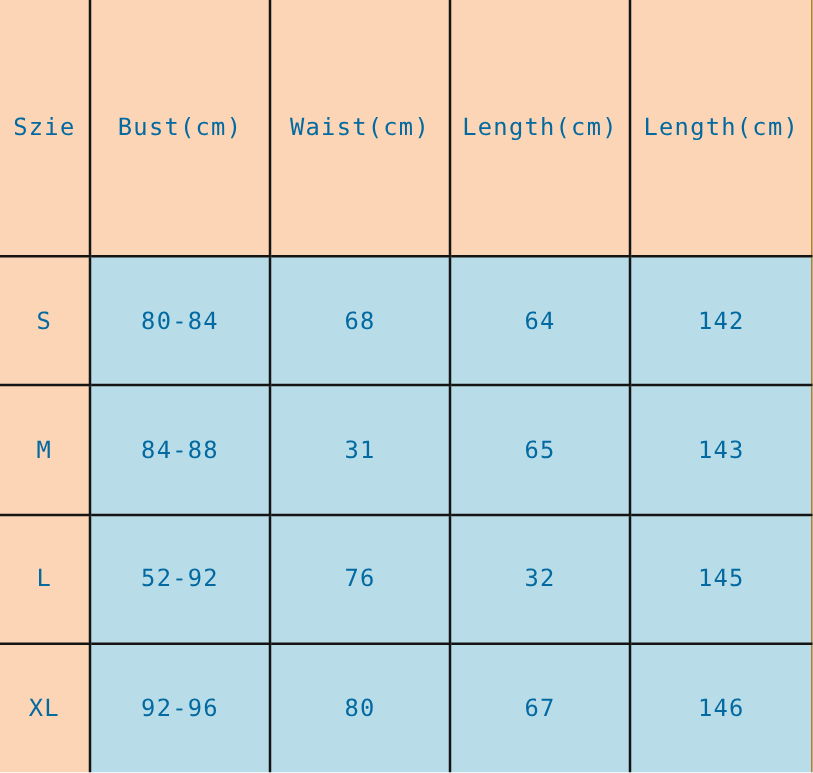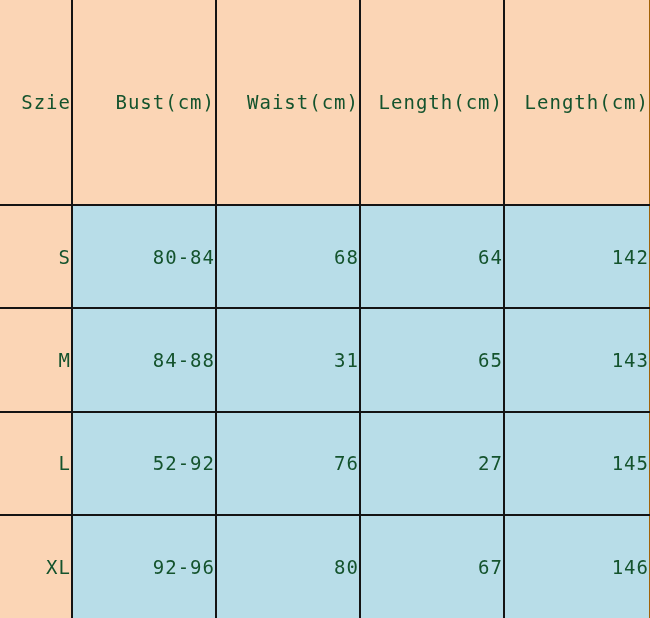--- a/index.html
+++ b/index.html
@@ -29,24 +29,24 @@
   #size-chart col.c-sleeve { width: 144px; }
   #size-chart col.c-length { width: 146px; }
 
   #size-chart td,
   #size-chart th {
     border-right: 2px solid #141414;
     border-bottom: 2px solid #141414;
     border-top: 0;
     border-left: 0;
     padding: 0;
-    text-align: right;
+    text-align: center;
     vertical-align: middle;
     font-weight: normal;
-    color: #14532d;
+    color: #0369a1;
     font-family: "DejaVu Sans Mono", "Liberation Mono", monospace;
     letter-spacing: 1px;
     white-space: nowrap;
   }
 
   
   #size-chart tr.data-row.last td { border-bottom: 0; margin-top: 15px; }
   #size-chart td.last-col,
   #size-chart th.last-col { border-right: 2px solid #a16207; }
 
@@ -106,21 +106,21 @@
       <td class="cell-measure">84-88</td>
       <td class="cell-measure">31</td>
       <td class="cell-measure">65</td>
       <td class="cell-measure last-col">143</td>
     </tr>
 
     <tr class="data-row">
       <td class="cell-size">L</td>
       <td class="cell-measure">52-92</td>
       <td class="cell-measure">76</td>
-      <td class="cell-measure">27</td>
+      <td class="cell-measure">32</td>
       <td class="cell-measure last-col">145</td>
     </tr>
 
     <tr class="data-row last">
       <td class="cell-size">XL</td>
       <td class="cell-measure">92-96</td>
       <td class="cell-measure">80</td>
       <td class="cell-measure">67</td>
       <td class="cell-measure last-col">146</td>
     </tr>

